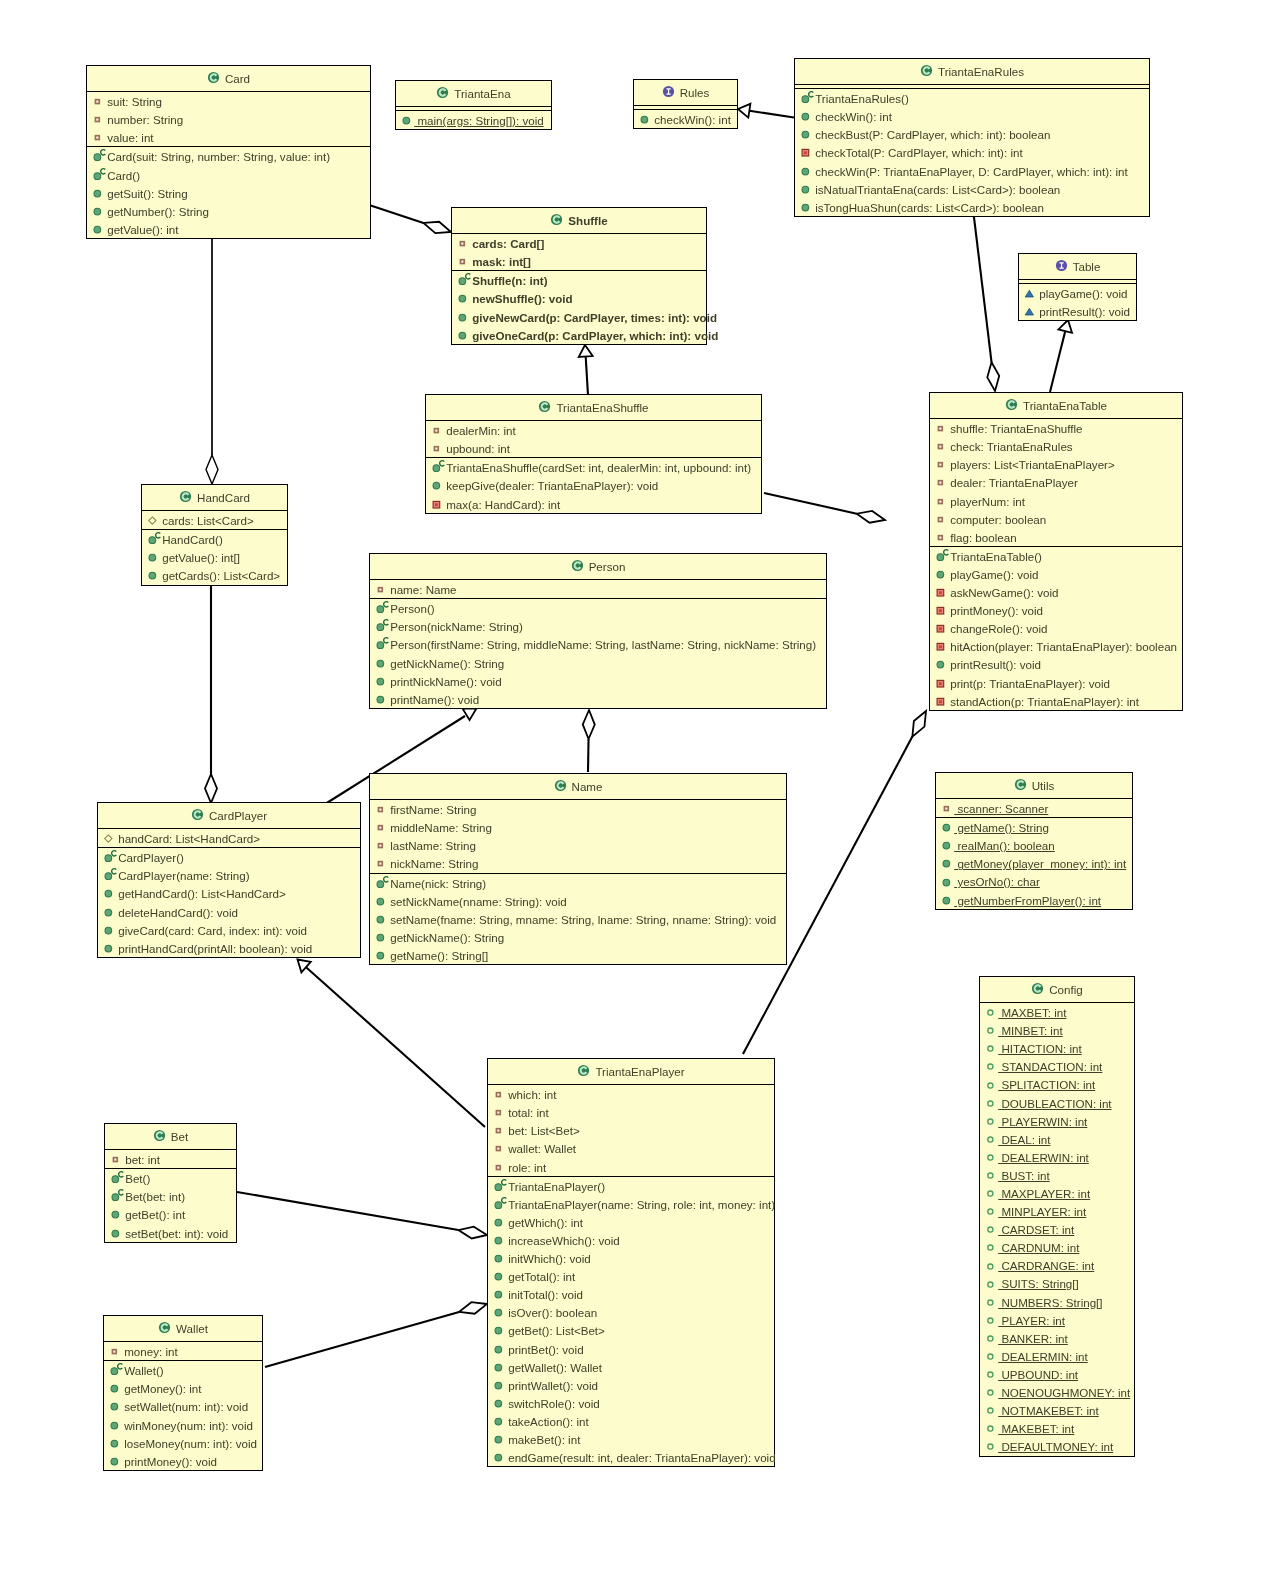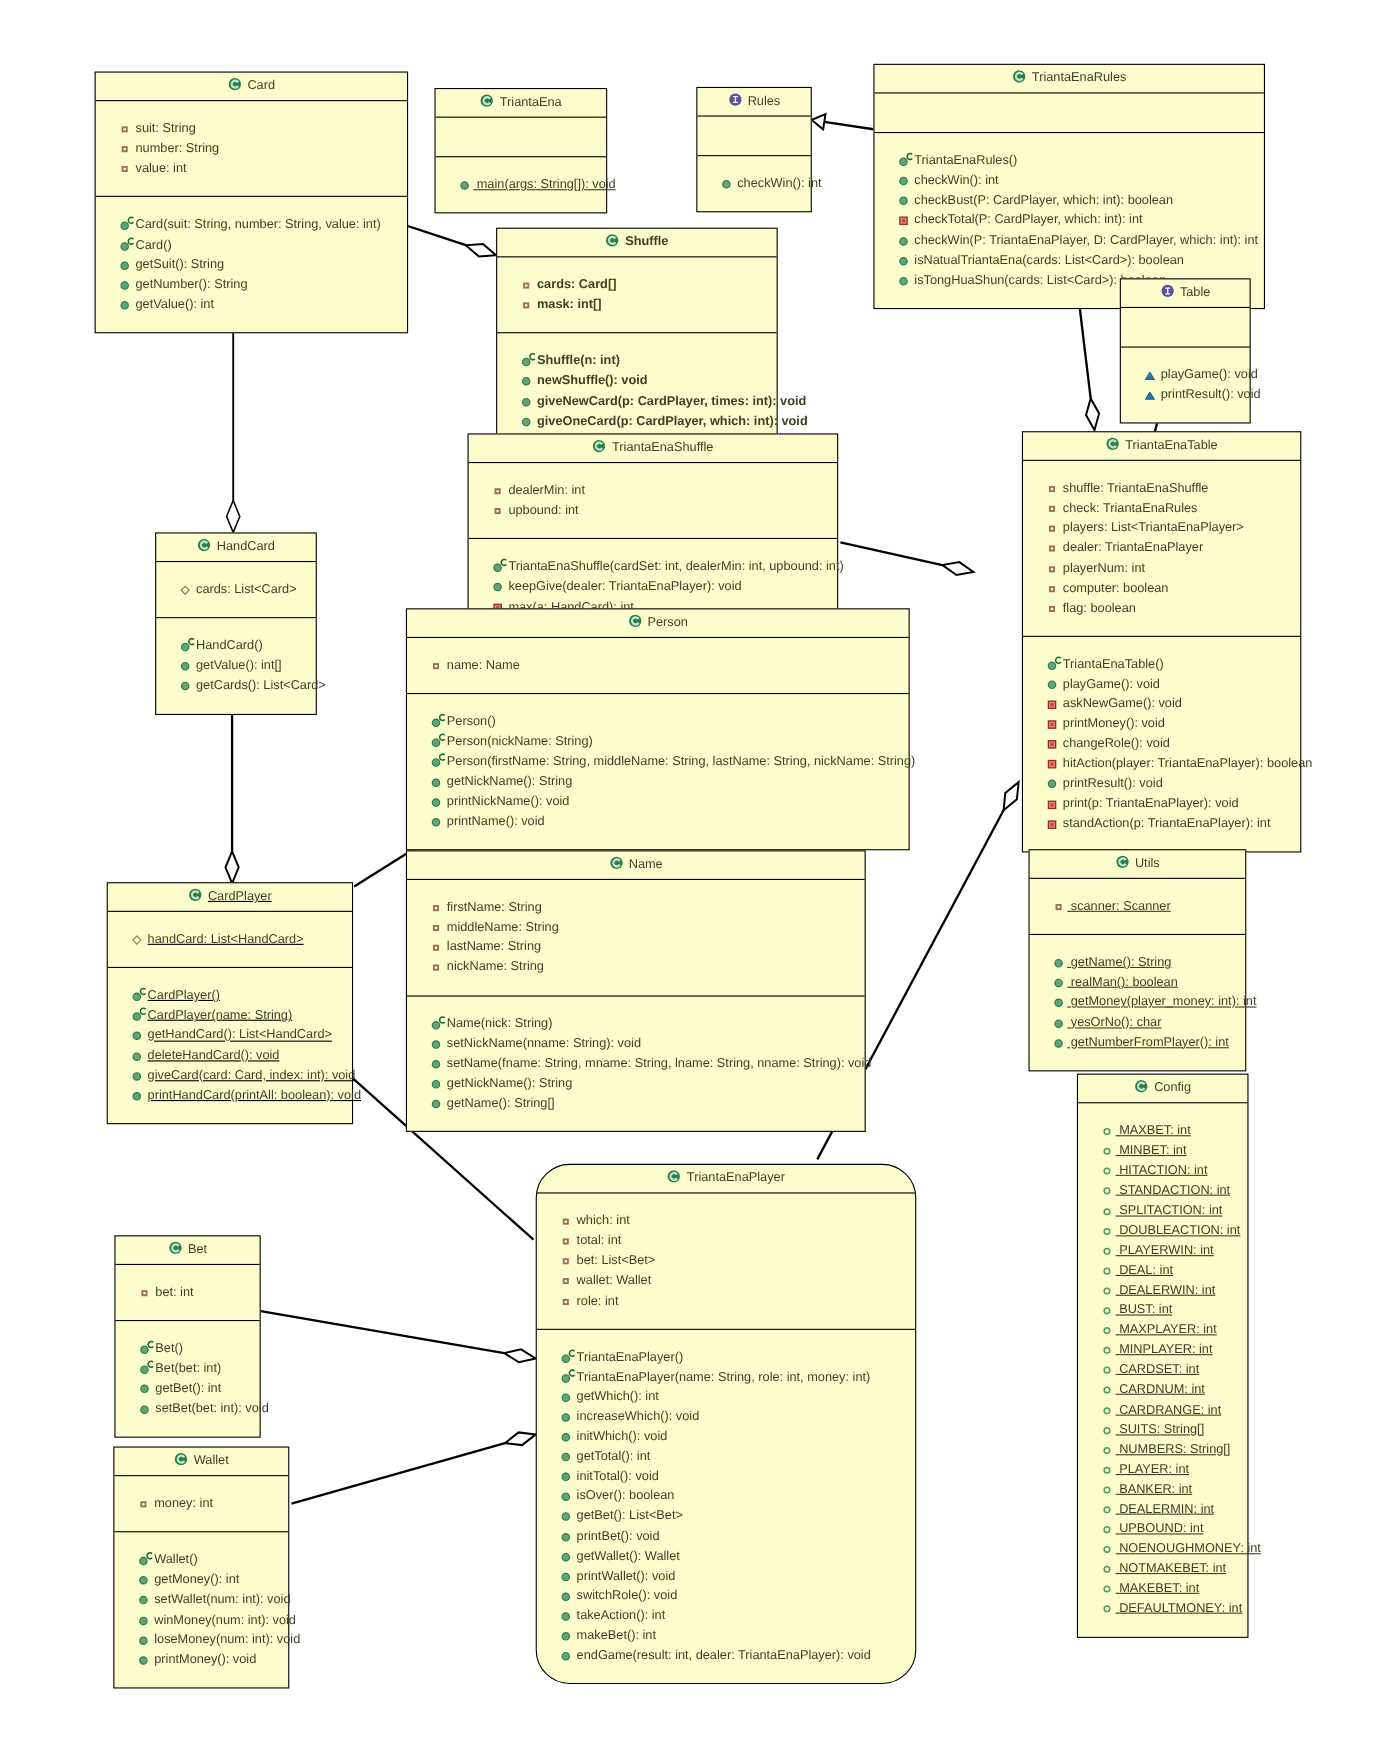--- a/index.html
+++ b/index.html
@@ -6,21 +6,21 @@
   html,body{margin:0;padding:0;background:#ffffff;}
   body{width:1269px;height:1583px;position:relative;overflow:hidden;
        font-family:"Liberation Sans",sans-serif;}
   #canvas{position:absolute;left:0;top:0;width:1269px;height:1583px;}
   svg.edges{position:absolute;left:0;top:0;width:1269px;height:1583px;pointer-events:none;}
   .uml-class{position:absolute;border:1px solid #000;background:#fcfccc;box-sizing:border-box;}
   .uml-header{height:25.2px;line-height:24.2px;text-align:center;font-size:11.6px;color:#3f3f28;
               white-space:nowrap;position:relative;}
   .cls-ic{vertical-align:-1px;position:relative;top:1px;}
   .uml-header .ttl{vertical-align:middle;margin-left:5px;}
-  .compartment{border-top:1px solid #000;padding:16px;}
+  .compartment{border-top:1px solid #000;padding:0;}
   .compartment.empty{height:3px;}
   .member{height:18.1px;line-height:18.1px;font-size:11.6px;color:#3f3f28;white-space:nowrap;
           position:relative;padding-left:20.2px;}
   .member .mi{position:absolute;left:0px;top:0px;width:13px;height:18.1px;line-height:0;overflow:visible;}
   .member .txt{vertical-align:middle;white-space:pre;}
   .member .st{text-decoration:underline;margin-left:-2px;text-align:right;}
   svg{overflow:visible;}
 </style>
 </head>
 <body>
@@ -448,21 +448,21 @@
               <circle cx="10.35" cy="9.6" r="3.35" fill="#5fa677" stroke="#2f7a4b" stroke-width="1.05"></circle>
             </svg></span><span class="txt">setName(fname: String, mname: String, lname: String, nname: String): void</span></div>
 <div class="member"><span class="mi"><svg width="18" height="18.1" viewBox="0 0 18 18.1">
               <circle cx="10.35" cy="9.6" r="3.35" fill="#5fa677" stroke="#2f7a4b" stroke-width="1.05"></circle>
             </svg></span><span class="txt">getNickName(): String</span></div>
 <div class="member"><span class="mi"><svg width="18" height="18.1" viewBox="0 0 18 18.1">
               <circle cx="10.35" cy="9.6" r="3.35" fill="#5fa677" stroke="#2f7a4b" stroke-width="1.05"></circle>
             </svg></span><span class="txt">getName(): String[]</span></div>
 </div>
 </div>
-<div class="uml-class" style="left:97px;top:802px;width:224px;text-decoration:underline;">
+<div class="uml-class" style="left:97px;top:802px;width:264px;">
 <div class="uml-header"><svg class="cls-ic" width="13" height="13" viewBox="0 0 13 13">
           <circle cx="6.5" cy="6.5" r="5.6" fill="#2f7d4f"></circle>
           <path d="M10.4 4.15 A4.25 4.25 0 1 0 10.4 8.85 L8.35 7.55 A2.0 2.0 0 1 1 8.35 5.45 Z" fill="#b8e8c8"></path>
         </svg><span class="ttl">CardPlayer</span></div>
 <div class="compartment">
 <div class="member"><span class="mi"><svg width="18" height="18.1" viewBox="0 0 18 18.1">
               <path d="M10.35 5.95 L14.0 9.6 L10.35 13.25 L6.7 9.6 Z" fill="none" stroke="#8f8a4a" stroke-width="1.1"></path>
             </svg></span><span class="txt">handCard: List&lt;HandCard&gt;</span></div>
 </div>
 <div class="compartment">
@@ -564,21 +564,21 @@
               <circle cx="10.35" cy="9.6" r="2.55" fill="none" stroke="#4d9b63" stroke-width="1.35"></circle>
             </svg></span><span class="txt st"> NOTMAKEBET: int</span></div>
 <div class="member"><span class="mi"><svg width="18" height="18.1" viewBox="0 0 18 18.1">
               <circle cx="10.35" cy="9.6" r="2.55" fill="none" stroke="#4d9b63" stroke-width="1.35"></circle>
             </svg></span><span class="txt st"> MAKEBET: int</span></div>
 <div class="member"><span class="mi"><svg width="18" height="18.1" viewBox="0 0 18 18.1">
               <circle cx="10.35" cy="9.6" r="2.55" fill="none" stroke="#4d9b63" stroke-width="1.35"></circle>
             </svg></span><span class="txt st"> DEFAULTMONEY: int</span></div>
 </div>
 </div>
-<div class="uml-class" style="left:487px;top:1058px;width:346px;border-radius:31px;">
+<div class="uml-class" style="left:487px;top:1058px;width:288px;">
 <div class="uml-header"><svg class="cls-ic" width="13" height="13" viewBox="0 0 13 13">
           <circle cx="6.5" cy="6.5" r="5.6" fill="#2f7d4f"></circle>
           <path d="M10.4 4.15 A4.25 4.25 0 1 0 10.4 8.85 L8.35 7.55 A2.0 2.0 0 1 1 8.35 5.45 Z" fill="#b8e8c8"></path>
         </svg><span class="ttl">TriantaEnaPlayer</span></div>
 <div class="compartment">
 <div class="member"><span class="mi"><svg width="18" height="18.1" viewBox="0 0 18 18.1">
               <rect x="7.6" y="6.85" width="5.5" height="5.5" fill="#9c6e57"></rect>
               <rect x="9.3" y="8.55" width="2.1" height="2.1" fill="#fdfbee"></rect>
             </svg></span><span class="txt">which: int</span></div>
 <div class="member"><span class="mi"><svg width="18" height="18.1" viewBox="0 0 18 18.1">

